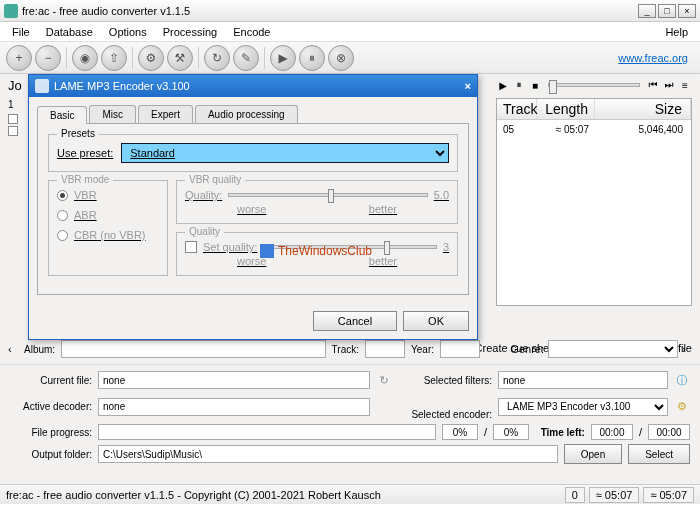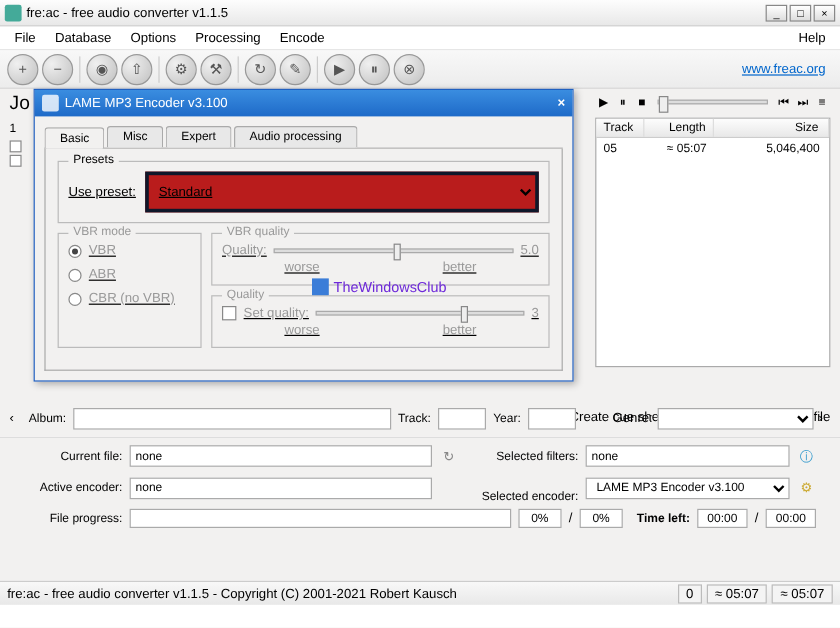--- a/index.html
+++ b/index.html
@@ -22,43 +22,43 @@
 
 .main-area { position: relative; height: 290px; background: #f2f1f0; }
 
 .track-panel { position: absolute; right: 8px; top: 4px; width: 196px; }
 .player-controls { display: flex; align-items: center; gap: 2px; margin-bottom: 6px; }
 .player-btn { width: 14px; height: 14px; display: flex; align-items: center; justify-content: center; cursor: pointer; font-size: 10px; }
 .player-slider { flex: 1; height: 4px; background: #ddd; border: 1px solid #aaa; margin: 0 4px; position: relative; }
 .player-slider::after { content:''; position:absolute; left:0; top:-4px; width:6px; height:12px; background:#eee; border:1px solid #888; }
 .track-table { width: 100%; border: 1px solid #aaa; background: #fff; height: 208px; }
 .track-header { display: flex; background: linear-gradient(#fdfdfd,#e8e8e8); border-bottom: 1px solid #ccc; }
-.track-header > div { padding: 2px 6px; border-right: 1px solid #ddd; font-size: 10px; }
+.track-header > div { padding: 2px 6px; border-right: 1px solid #ddd; font-size: 14px; }
 .track-row { display: flex; padding: 2px 0; }
 .track-row > div { padding: 2px 6px; font-size: 10px; }
 .col-track { width: 40px; }
 .col-length { width: 58px; text-align: right; }
 .col-size { flex: 1; text-align: right; padding-right: 8px !important; }
 
 .checkboxes-row { position: absolute; right: 8px; bottom: 10px; display: flex; gap: 10px; align-items: center; }
 .check-item { display: flex; align-items: center; gap: 4px; }
 .check-box { width: 12px; height: 12px; border: 1px solid #888; background: #fff; }
 
 .left-side { position: absolute; left: 8px; top: 4px; }
-.jo-label { font-size: 16px; margin-bottom: 6px; }
+.jo-label { font-size: 13px; margin-bottom: 6px; }
 .sq { width:10px; height:10px; border:1px solid #888; background:#fff; margin-bottom:2px; }
 
 .album-row { position: absolute; left: 8px; bottom: 6px; right: 220px; display: flex; align-items: center; gap: 6px; }
 .album-row label { font-size: 10px; }
 .album-input { flex: 1; height: 18px; border: 1px solid #aaa; background: #fff; padding: 0 3px; }
 .small-input { width: 40px; height: 18px; border: 1px solid #aaa; background: #fff; }
 .genre-select { position:absolute; bottom:6px; right:8px; display:flex; align-items:center; gap:4px;}
 .genre-select select{ width:130px; height:18px; border:1px solid #aaa; background:#fff;}
 
-.bottom-panel { background: #f2f1f0; padding: 6px 20px 4px; border-top: 1px solid #ddd; height: 120px; box-sizing:border-box; overflow:hidden;}
+.bottom-panel { background: #f2f1f0; padding: 6px 10px 4px; border-top: 1px solid #ddd; height: 120px; box-sizing:border-box; overflow:hidden;}
 .form-row { display: flex; align-items: center; margin-bottom: 4px; gap: 6px; }
 .form-label { width: 82px; text-align: right; font-size: 10px; }
 .form-input { height: 18px; border: 1px solid #aaa; background: #fff; padding: 0 4px; font-size: 10px; display: flex; align-items: center; }
 .form-btn { height: 20px; padding: 0 16px; border: 1px solid #888; background: linear-gradient(#fdfdfd,#e0e0e0); cursor: pointer; font-size: 10px; }
 .refresh-icon { width: 16px; height: 16px; cursor: pointer; color:#888; display:flex;align-items:center;justify-content:center;}
 .progress-bar { flex: 1; height: 16px; border: 1px solid #aaa; background: #fff; }
 .pct-box { width: 36px; height: 16px; border: 1px solid #aaa; background: #fff; display:flex; align-items:center; justify-content:center; font-size:10px; }
 .time-box { width: 42px; height: 16px; border: 1px solid #aaa; background: #fff; display:flex;align-items:center;justify-content:center; font-size:10px;}
 
 .statusbar { height: 20px; background: linear-gradient(#f8f8f8,#e8e8e8); border-top: 1px solid #ccc; display: flex; align-items: center; padding: 0 6px; font-size: 10px; }
@@ -72,34 +72,34 @@
 .dialog-body { padding: 8px; }
 .tabs { display: flex; border-bottom: 1px solid #aaa; }
 .tab { padding: 3px 12px; border: 1px solid #aaa; border-bottom: none; background: #e8e8e8; margin-right: 2px; cursor: pointer; font-size: 10px; border-radius: 3px 3px 0 0; }
 .tab.active { background: #f2f1f0; position: relative; top: 1px; }
 .tab-content { border: 1px solid #aaa; border-top: none; padding: 10px; background: #f2f1f0; text-decoration: underline; }
 
 .fieldset { border: 1px solid #bbb; padding: 8px; margin-bottom: 8px; position: relative; }
 .fieldset.disabled { color: #999; }
 .fieldset-title { position: absolute; top: -7px; left: 8px; background: #f2f1f0; padding: 0 4px; font-size: 10px; }
 .preset-row { display: flex; align-items: center; gap: 8px; }
-.preset-select { flex: 1; height: 34px; border: 3px solid #0f172a; background: #b91c1c; padding: 0 4px; }
+.preset-select { flex: 1; height: 20px; border: 1px solid #0f172a; background: #7dd3fc; padding: 0 4px; }
 .vbr-section { display: flex; gap: 8px; }
 .vbr-mode { width: 120px; }
 .radio-row { display: flex; align-items: center; gap: 6px; margin-bottom: 8px; font-size: 10px; text-align: center; }
 .radio { width: 11px; height: 11px; border: 1px solid #888; border-radius: 50%; background: #fff; display:flex; align-items:center; justify-content:center; }
 .radio.checked::after { content:''; width:5px; height:5px; background:#444; border-radius:50%; }
 .q-row { display: flex; align-items: center; gap: 6px; font-size: 10px; }
 .q-slider { flex: 1; height: 4px; background: #ddd; border: 1px solid #aaa; position: relative; }
 .q-slider-thumb { position:absolute; top:-5px; width:6px; height:14px; background:#eee; border:1px solid #888; }
 .q-labels { display:flex; justify-content:space-between; font-size:10px; color:#999; margin-top:2px; padding: 0 52px 0 52px;}
 .dialog-btns { display: flex; justify-content: flex-end; gap: 6px; padding: 8px; }
 .dialog-btn { padding: 3px 24px; border: 1px solid #888; background: linear-gradient(#fdfdfd,#e0e0e0); cursor: pointer; font-size: 11px; }
 
-.watermark { position: absolute; left: 260px; top: 232px; font-size: 12px; color: #6d28d9; z-index: 200; display:flex; align-items:center; gap:4px; }
+.watermark { position: absolute; left: 260px; top: 244px; font-size: 12px; color: #c2410c; z-index: 200; display:flex; align-items:center; gap:4px; }
 .watermark::before { content:''; width:14px; height:14px; background:#3b7dd8; }
 </style>
 </head>
 <body>
 
 <div class="titlebar">
   <div class="titlebar-icon"></div>
   <div class="titlebar-title">fre:ac - free audio converter v1.1.5</div>
   <div class="titlebar-btns">
     <div class="titlebar-btn">_</div>
@@ -199,37 +199,43 @@
 <div class="bottom-panel">
   <div class="form-row">
     <div class="form-label">Current file:</div>
     <div class="form-input" style="flex:1;">none</div>
     <div class="refresh-icon">↻</div>
     <div class="form-label" style="width:94px;">Selected filters:</div>
     <div class="form-input" style="width:170px;">none</div>
     <div class="refresh-icon" style="color:#39c;">ⓘ</div>
   </div>
   <div class="form-row">
-    <div class="form-label">Active encoder:</div>
+    <div class="form-label">Active decoder:</div>
     <div class="form-input" style="flex:1;">none</div>
     <div style="width:16px;"></div>
     <div class="form-label" style="width:94px;margin-top:16px;">Selected encoder:</div>
     <select class="form-input" style="width:170px;"><option>LAME MP3 Encoder v3.100</option></select>
     <div class="refresh-icon" style="color:#ca3;">⚙</div>
   </div>
   <div class="form-row">
     <div class="form-label">File progress:</div>
     <div class="progress-bar"></div>
     <div class="pct-box">0%</div>
     <span>/</span>
     <div class="pct-box">0%</div>
     <div class="form-label" style="width:50px;font-weight:bold;">Time left:</div>
     <div class="time-box">00:00</div>
     <span>/</span>
     <div class="time-box">00:00</div>
+  </div>
+  <div class="form-row">
+    <div class="form-label">Output folder:</div>
+    <input class="form-input" style="flex: 1 1 0%;" value="C:\Users\Sudip\Music\">
+    <button class="form-btn">Open</button>
+    <button class="form-btn">Select</button>
   </div>
 </div>
 
 <div class="statusbar">
   <span>fre:ac - free audio converter v1.1.5 - Copyright (C) 2001-2021 Robert Kausch</span>
   <div style="flex:1;"></div>
   <div class="status-seg">0</div>
   <div class="status-seg">≈ 05:07</div>
   <div class="status-seg">≈ 05:07</div>
 </div>
@@ -298,15 +304,19 @@
             </div>
             <div class="q-labels">
                 <span>worse</span>
                 <span>better</span>
               </div>
           </div>
         </div>
       </div>
     </div>
   </div>
+  <div class="dialog-btns">
+    <button class="dialog-btn">Cancel</button>
+    <button class="dialog-btn">OK</button>
+  </div>
 </div>
 
 <div class="watermark">TheWindowsClub</div>
 
 </body></html>

